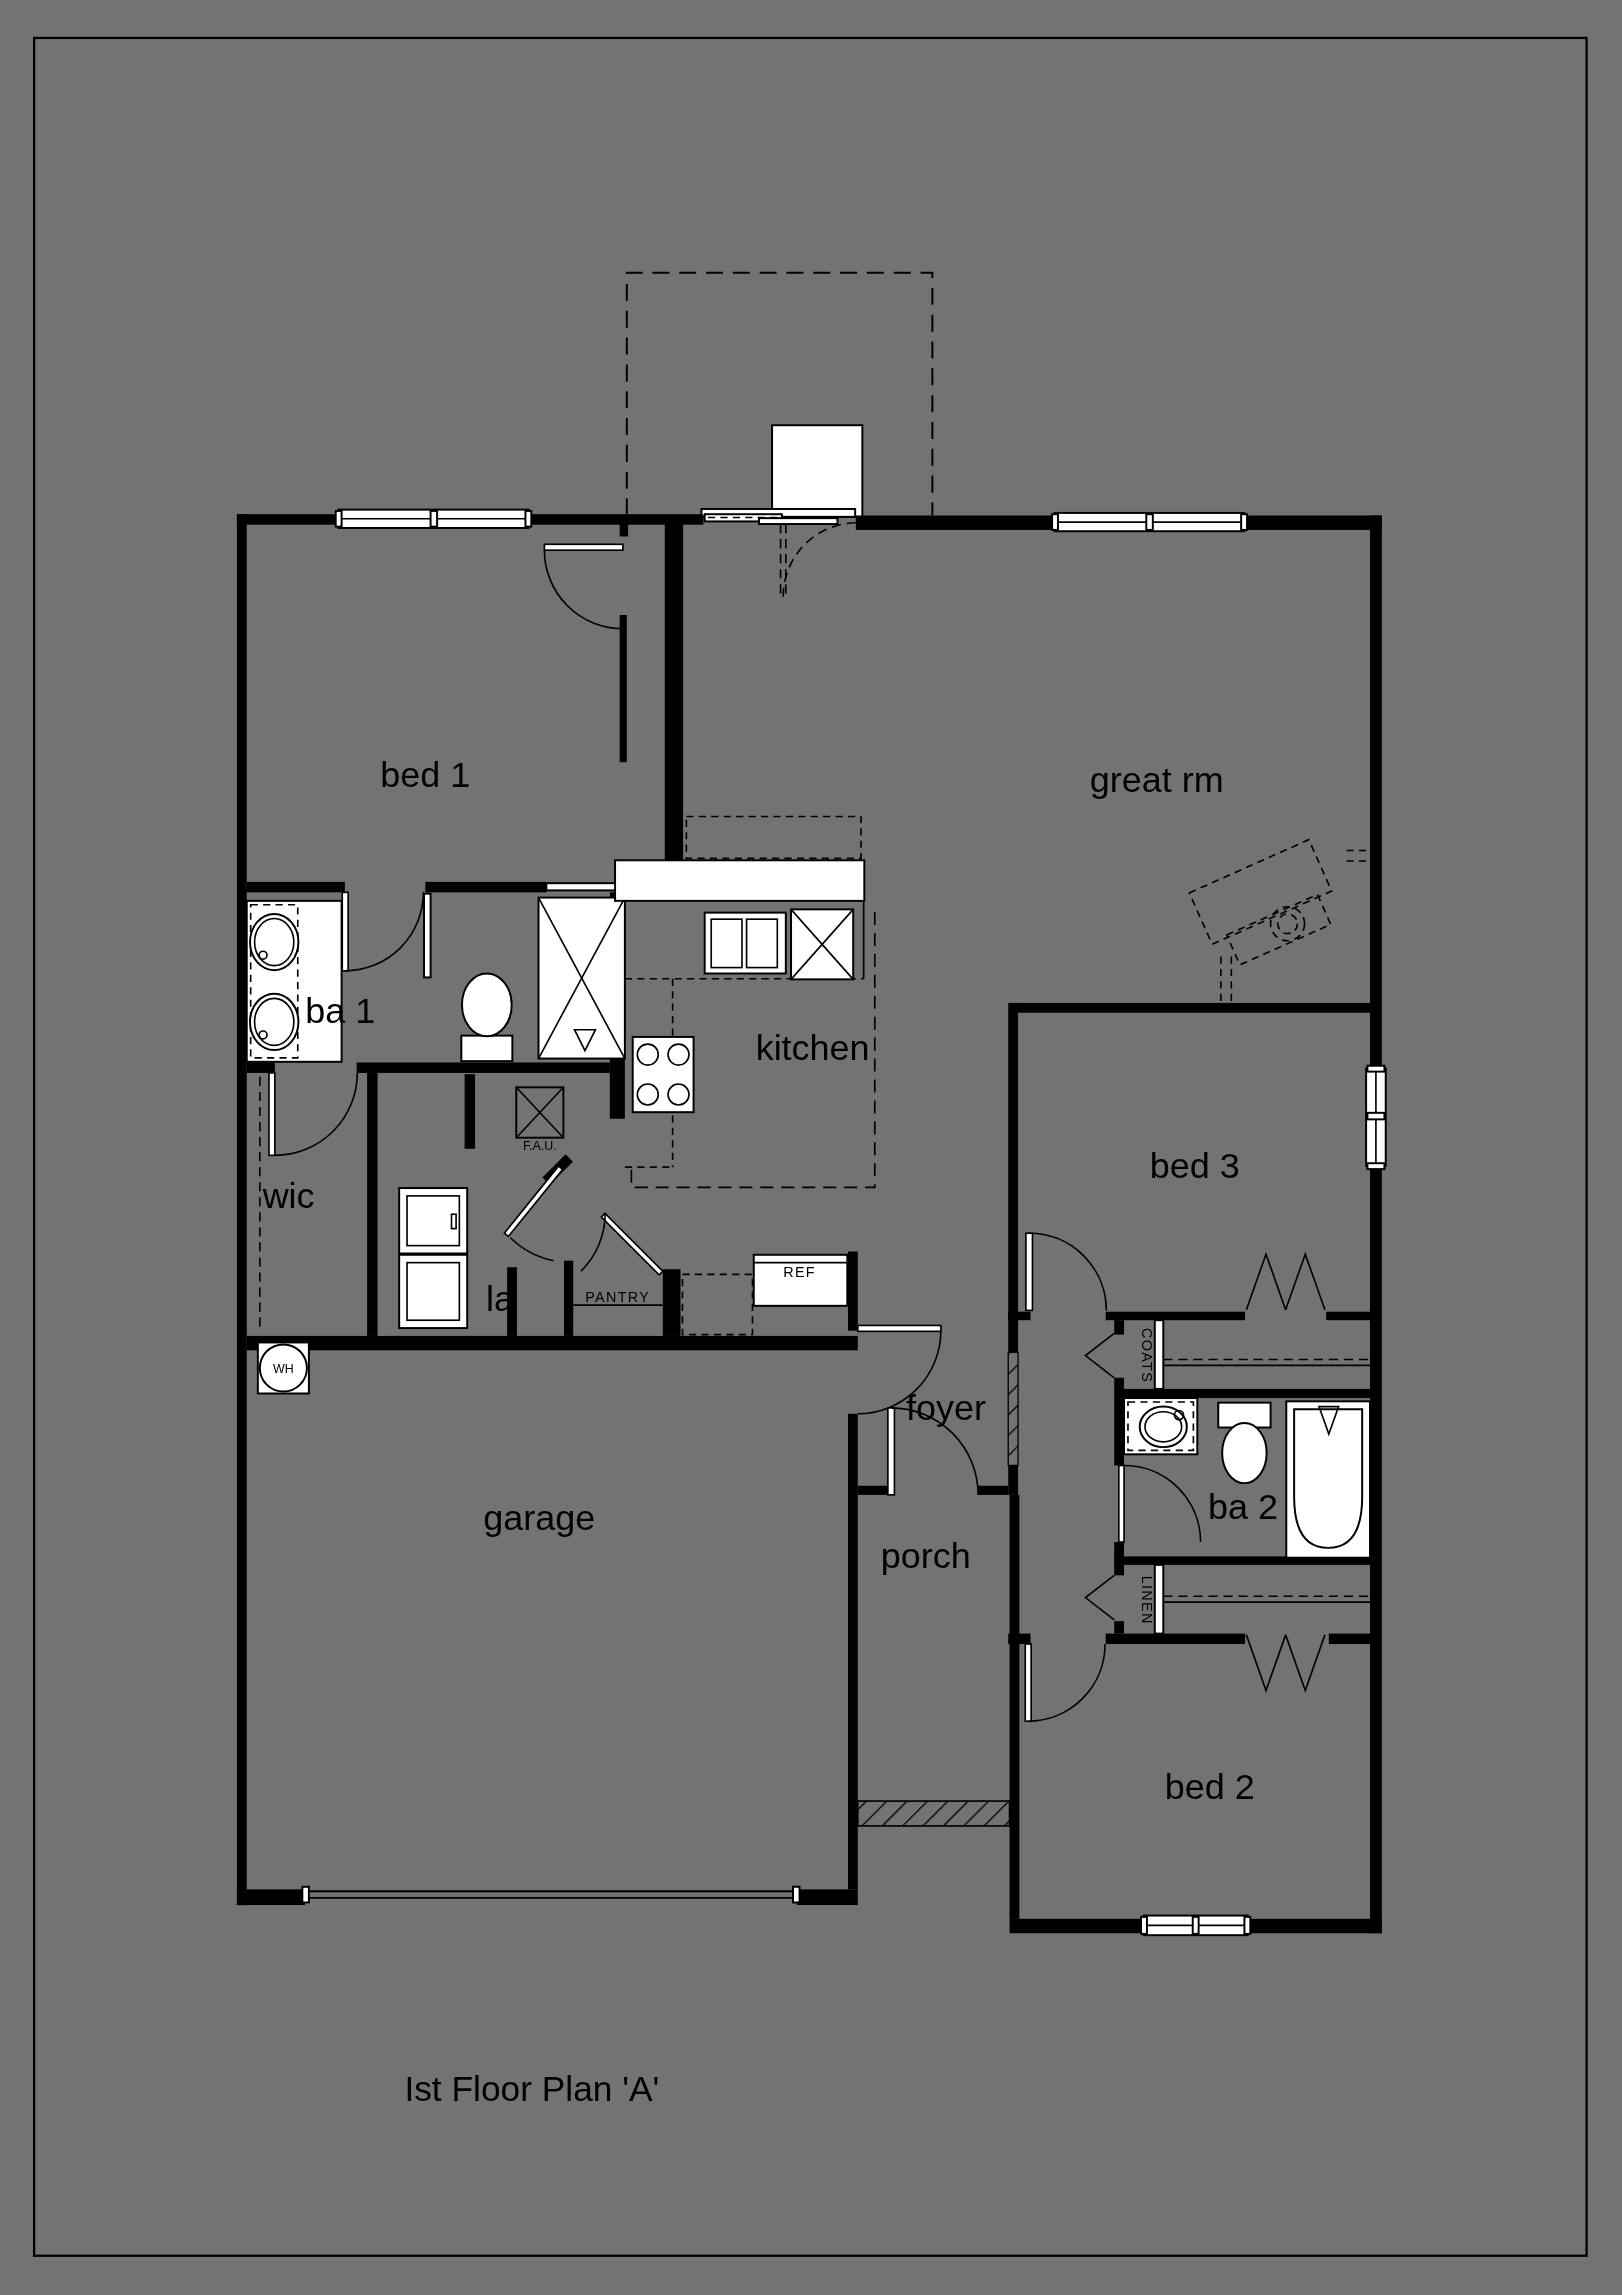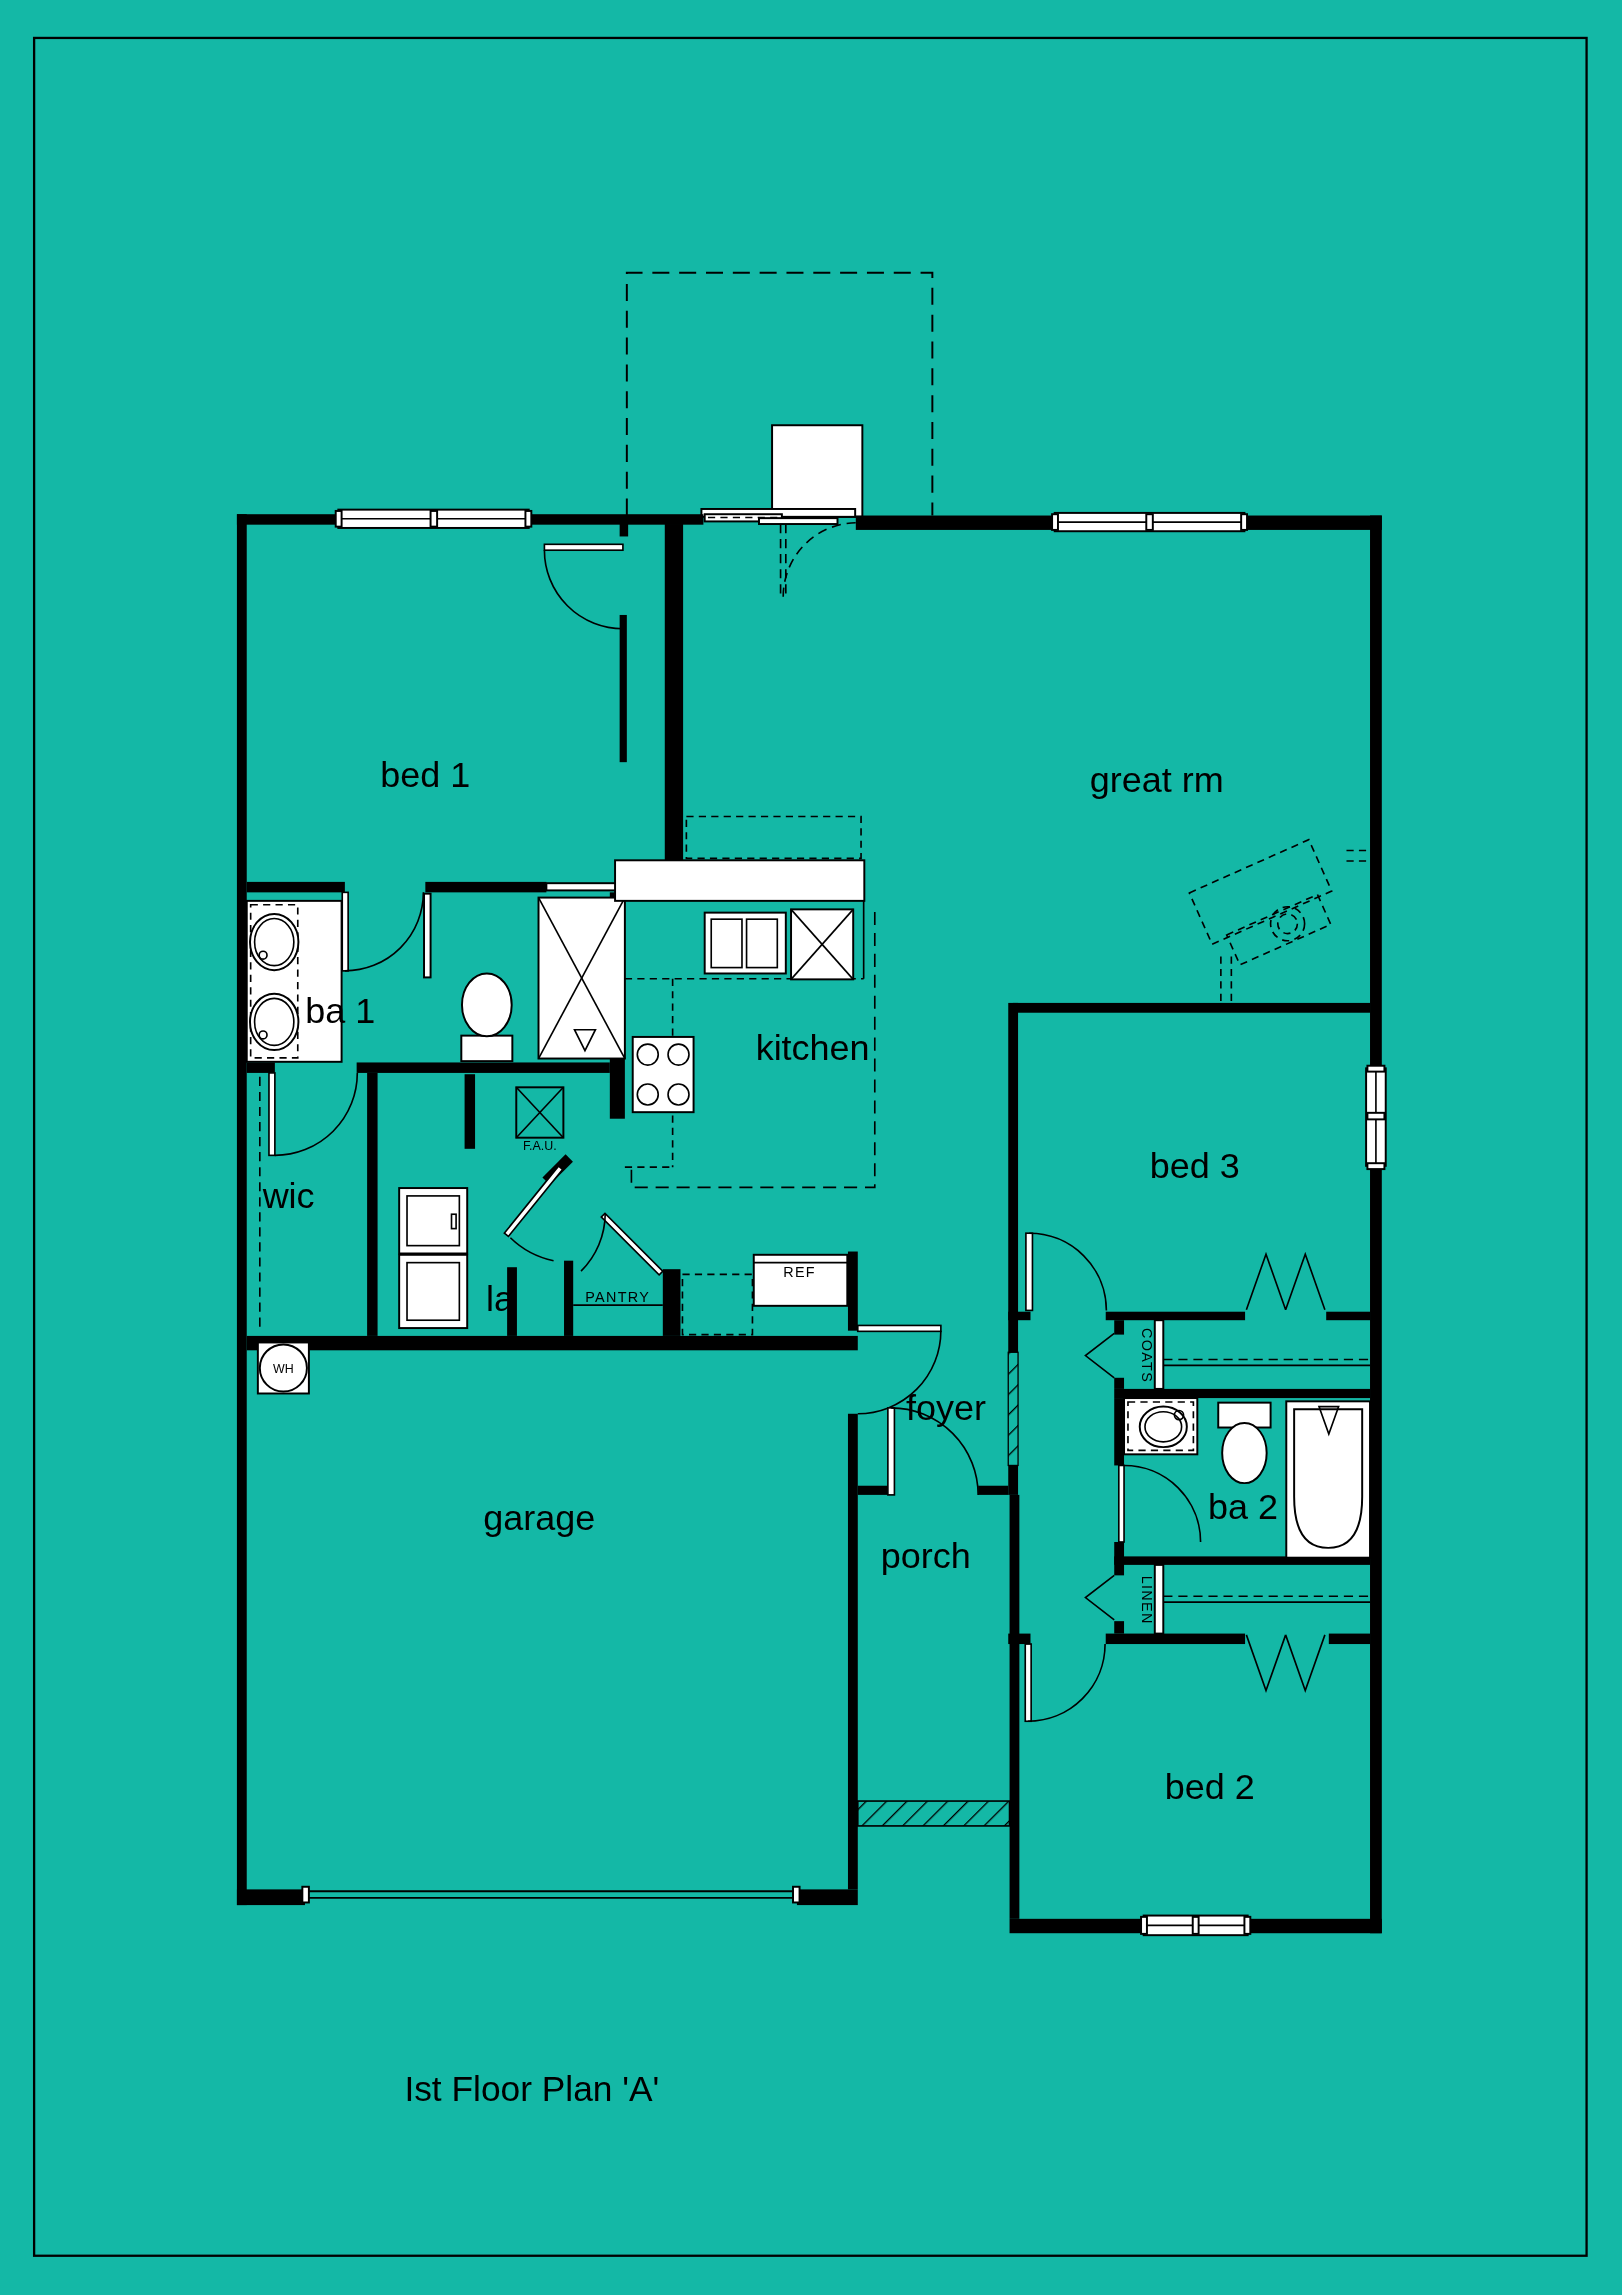--- a/index.html
+++ b/index.html
@@ -1,16 +1,16 @@
 <!DOCTYPE html>
 <html style="font-size:10.5px"><head>
 <meta charset="utf-8">
 <style>
   html,body{margin:0;padding:0;background:#fff;}
-  .page{position:relative;width:1622px;height:2295px;background:#14b8a6;font-family:"Liberation Sans",sans-serif;}
+  .page{position:relative;width:1622px;height:2295px;background:#737373;font-family:"Liberation Sans",sans-serif;}
   svg{position:absolute;left:0;top:0;}
   .wall{fill:#000;stroke:none;}
   .thin{fill:#fff;stroke:#000;stroke-width:3;}
   .ln{fill:none;stroke:#000;stroke-width:3;}
   .ln2{fill:none;stroke:#000;stroke-width:2.5;}
   .leaf{fill:#fff;stroke:#000;stroke-width:2.5;}
   .arc{fill:none;stroke:#000;stroke-width:2.5;}
   .dashBig{stroke-dasharray:26 15;}
   .dashMid{stroke-dasharray:20 12;}
   .dashSm{stroke-dasharray:11 8;}

